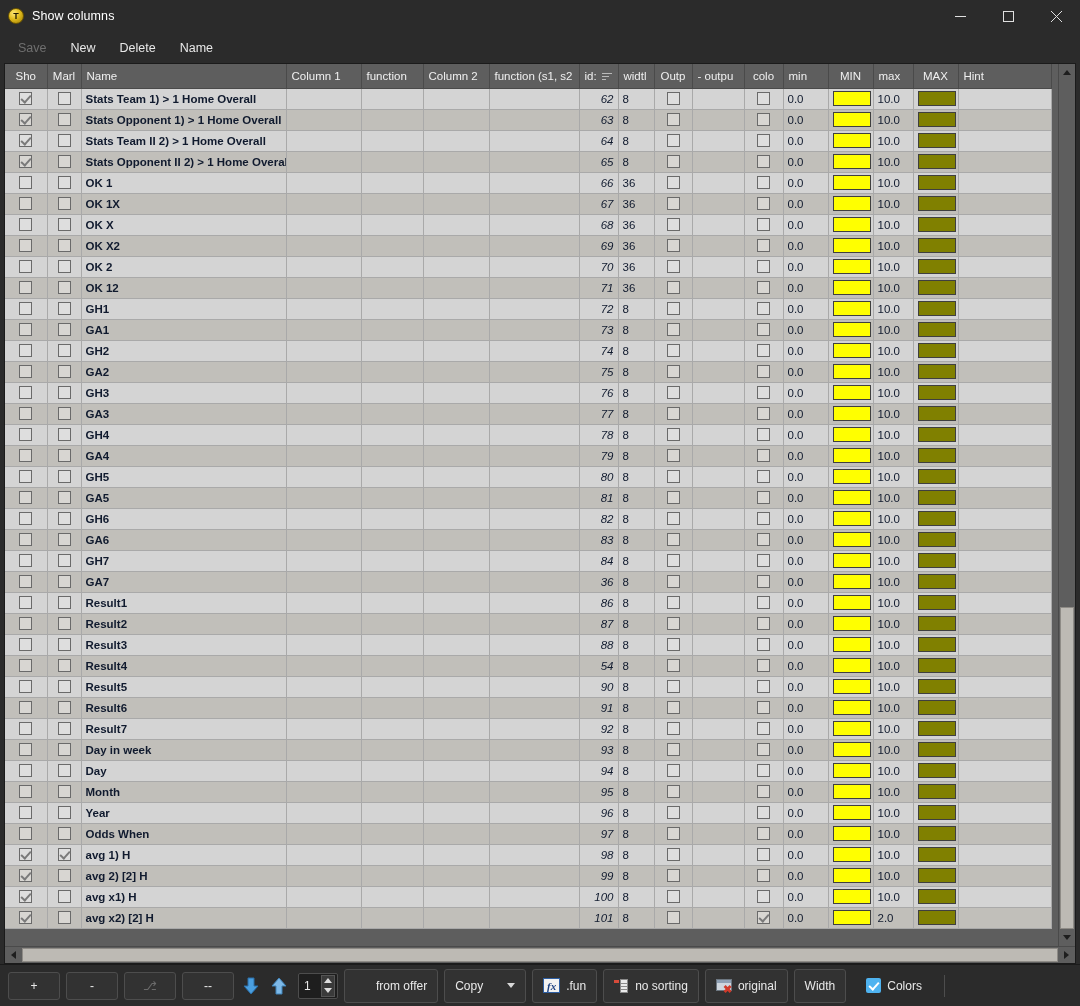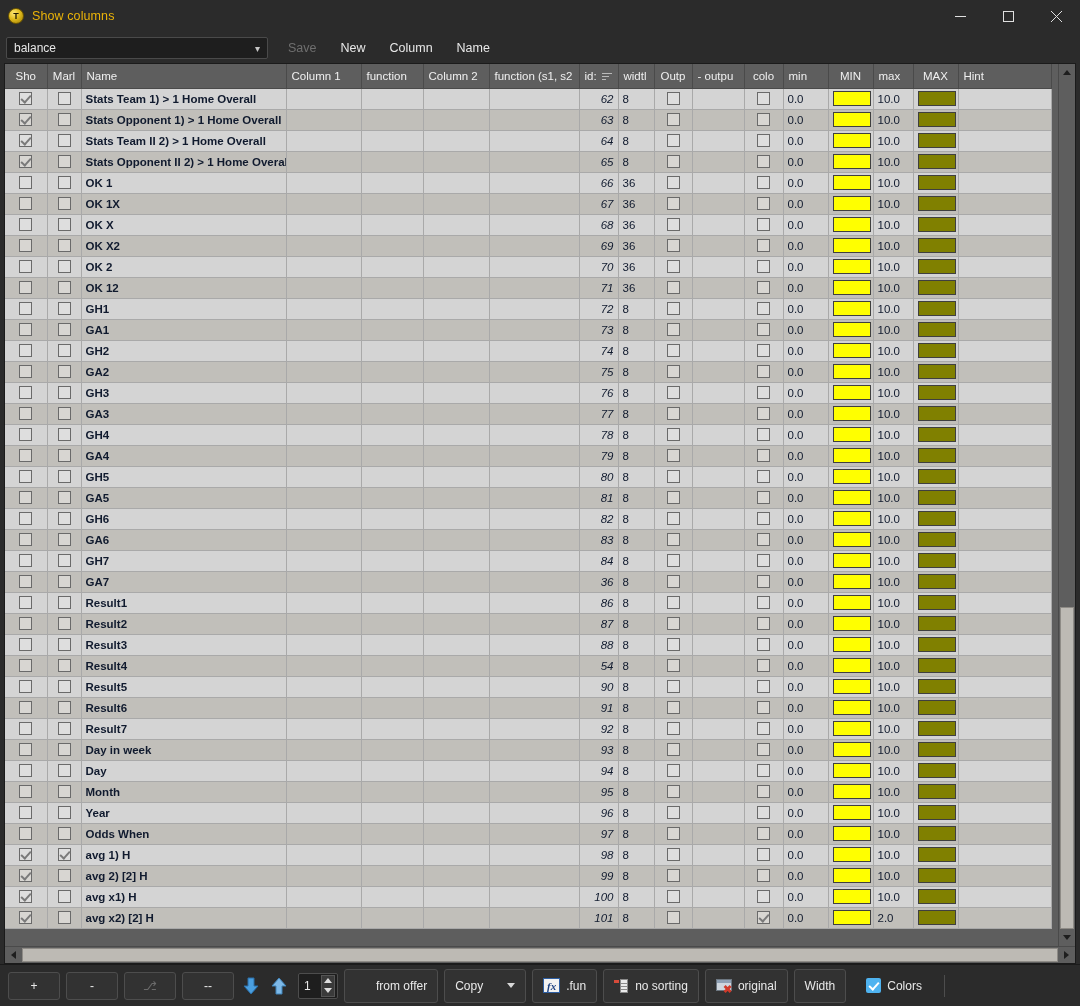--- a/index.html
+++ b/index.html
@@ -31,21 +31,21 @@
     background: radial-gradient(circle at 35% 30%, #ffe36b 0%, #e8c game 40%, #b8930f 100%);
     background: radial-gradient(circle at 35% 30%, #ffe877 0%, #e0bb1c 45%, #9c7c06 100%);
     border: 1px solid #6d5500;
     display: flex; align-items: center; justify-content: center;
     font-size: 9px; font-weight: bold; color: #1d1700;
     line-height: 1;
     margin-right: 8px;
     flex: none;
   }
   .title-text {
-    color: #eab308; font-size: 12.5px;
+    color: #ffffff; font-size: 12.5px;
     letter-spacing: .1px;
   }
   .win-btns { margin-left: auto; display: flex; height: 33px; }
   .win-btn {
     width: 48px; height: 33px;
     display: flex; align-items: center; justify-content: center;
     color: #e0e0e0;
   }
   .win-btn svg { display: block; }
 
@@ -295,27 +295,23 @@
       </div>
       <div class="win-btn close">
         <svg width="11" height="11" viewBox="0 0 11 11">
             <path d="M0 0 L11 11 M11 0 L0 11" stroke="#e0e0e0" stroke-width="1"></path>
           </svg>
       </div>
     </div>
   </div>
 
   <div class="profilebar">
-    <div class="combo">
-      <span class="val" title="balance">balance</span>
-      <span class="chev">▾</span>
-    </div>
     <div class="tb-link disabled">Save</div>
     <div class="tb-link">New</div>
-    <div class="tb-link">Column</div>
+    <div class="tb-link">Delete</div>
     <div class="tb-link">Name</div>
   </div>
 
   <div class="gridwrap">
     <div class="gridbody">
       <div class="gridscroll">
         <table class="grid">
           <colgroup id="grid-cols">
               <col style="width: 42px;">
               <col style="width: 34px;">

